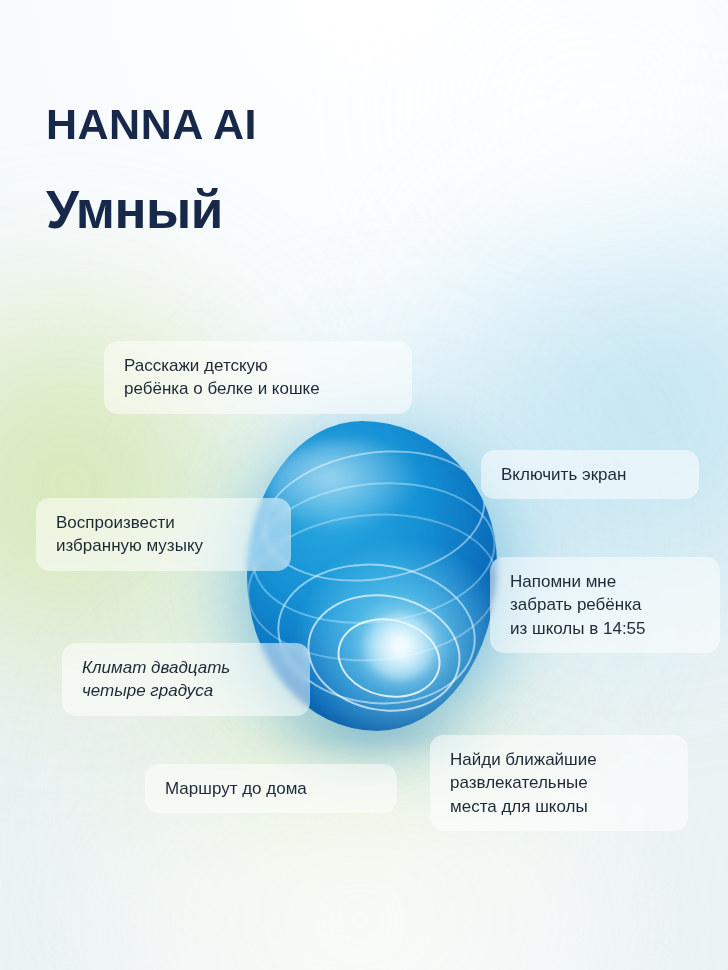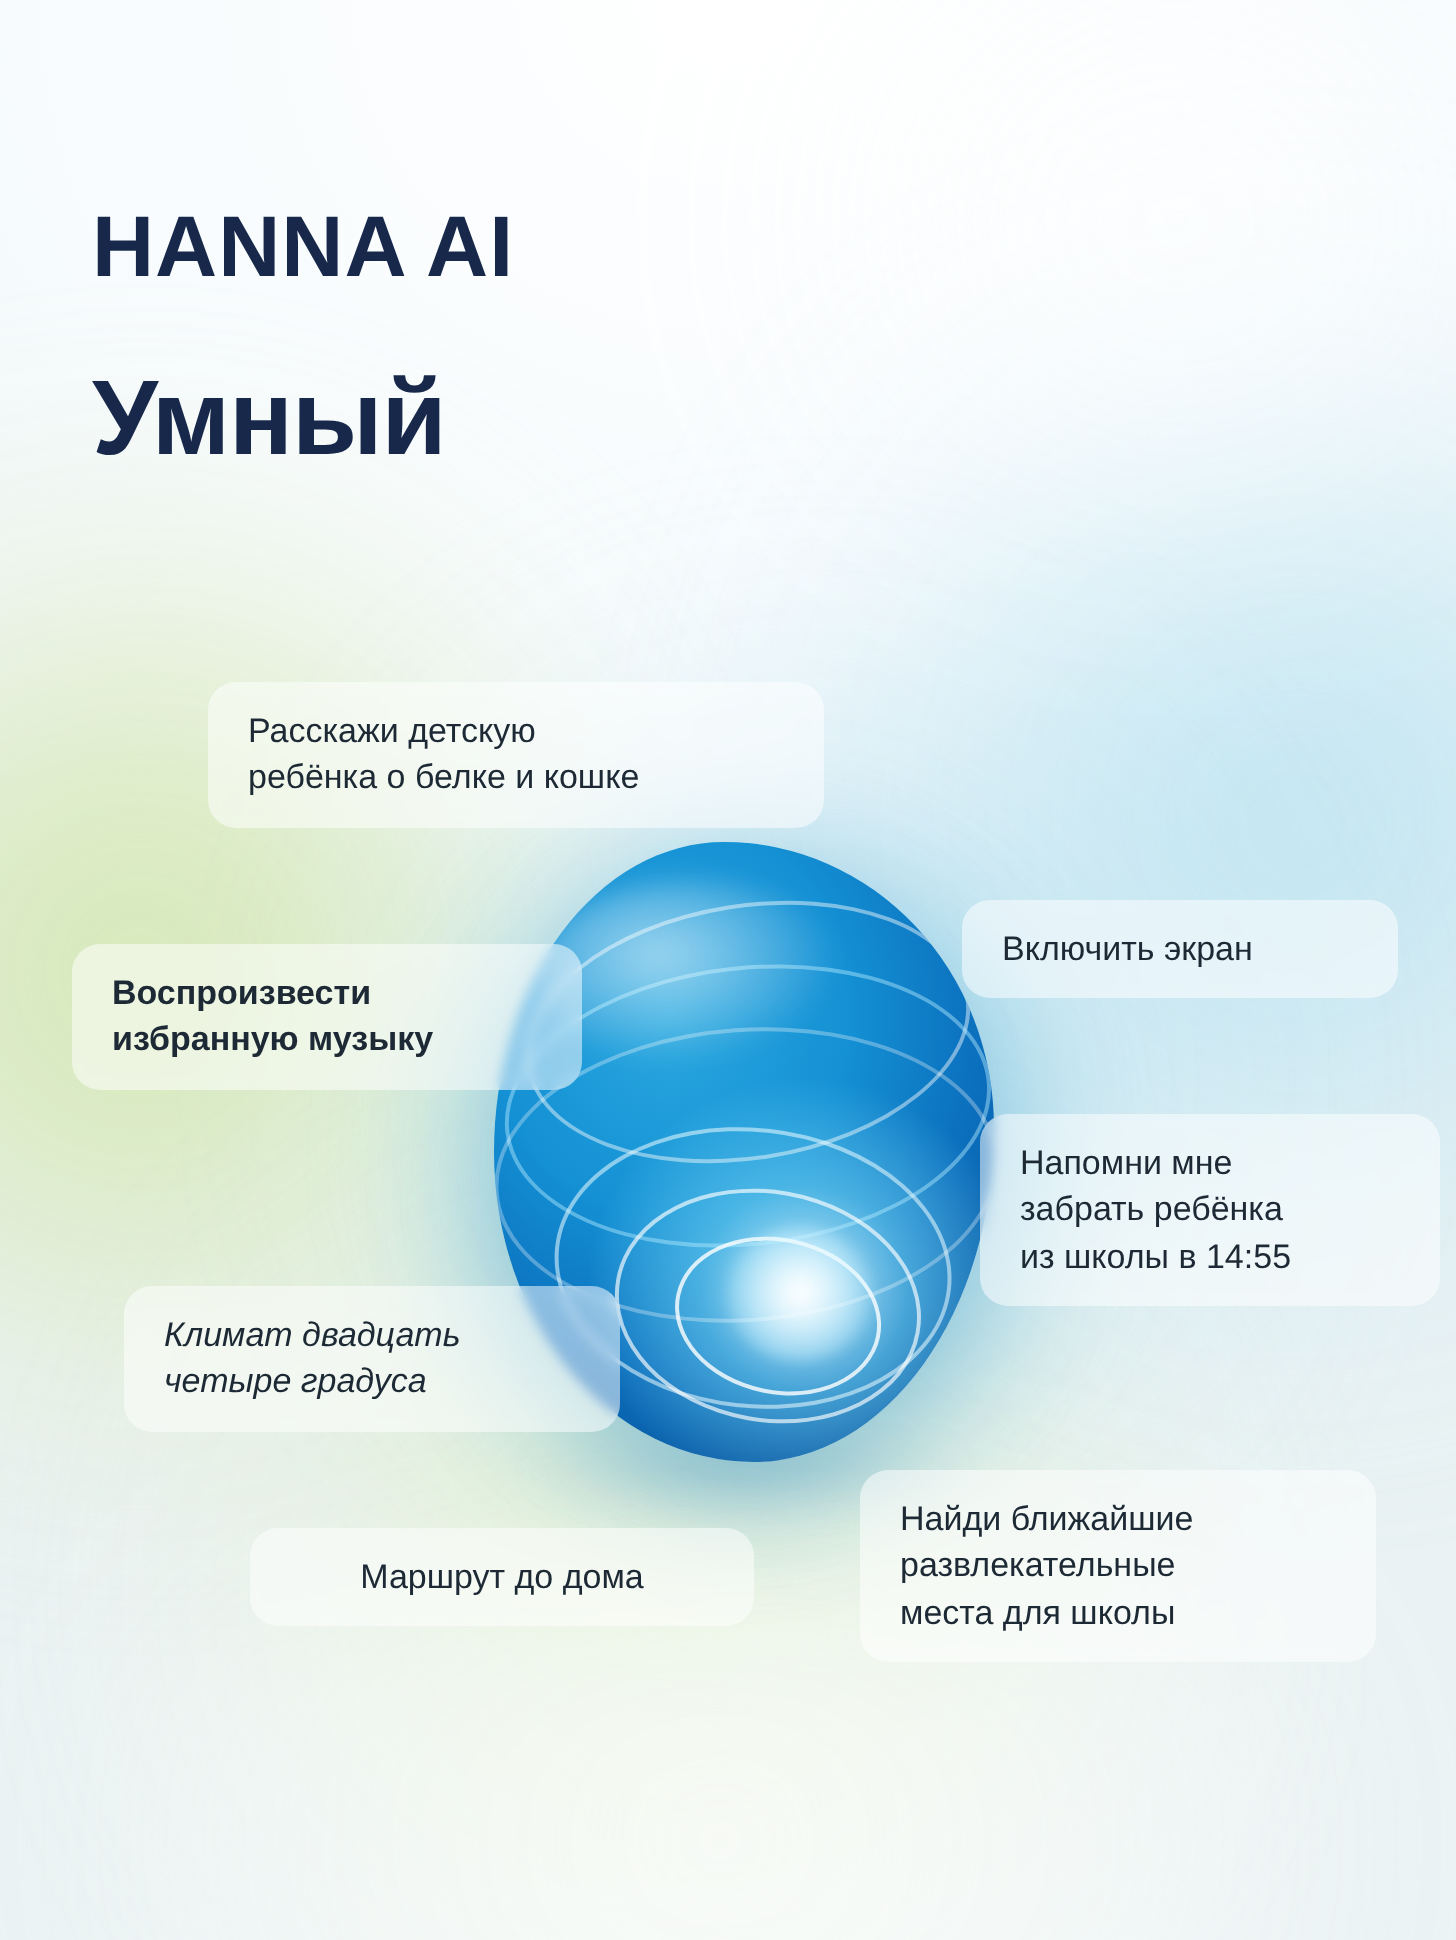--- a/index.html
+++ b/index.html
@@ -155,24 +155,24 @@
     border-radius: 14px;
     background: rgba(255,255,255,0.52);
     color: #1d2a35;
     font-size: 17px;
     line-height: 1.38;
     white-space: pre-line;
     backdrop-filter: blur(3px);
   }
   .chip-1 { left: 104px; top: 341px; width: 268px; }
   .chip-2 { left: 481px; top: 410px; width: 178px; margin-top: 40px; }
-  .chip-3 { left: 36px;  top: 472px; width: 215px; font-weight: bold; }
+  .chip-3 { left: 36px;  top: 498px; width: 215px; }
   .chip-4 { left: 490px; top: 557px; width: 190px; }
   .chip-5 { left: 62px;  top: 643px; width: 208px; font-style: italic; }
-  .chip-6 { left: 125px; top: 764px; width: 212px; text-align: center; }
+  .chip-6 { left: 145px; top: 764px; width: 212px; }
   .chip-7 { left: 430px; top: 735px; width: 218px; }
 </style>
 </head>
 <body>
 
 <div class="poster">
 
   <div class="bg-base"></div>
   <div class="bg-blob blob-green-left"></div>
   <div class="bg-blob blob-green-bottom"></div>

